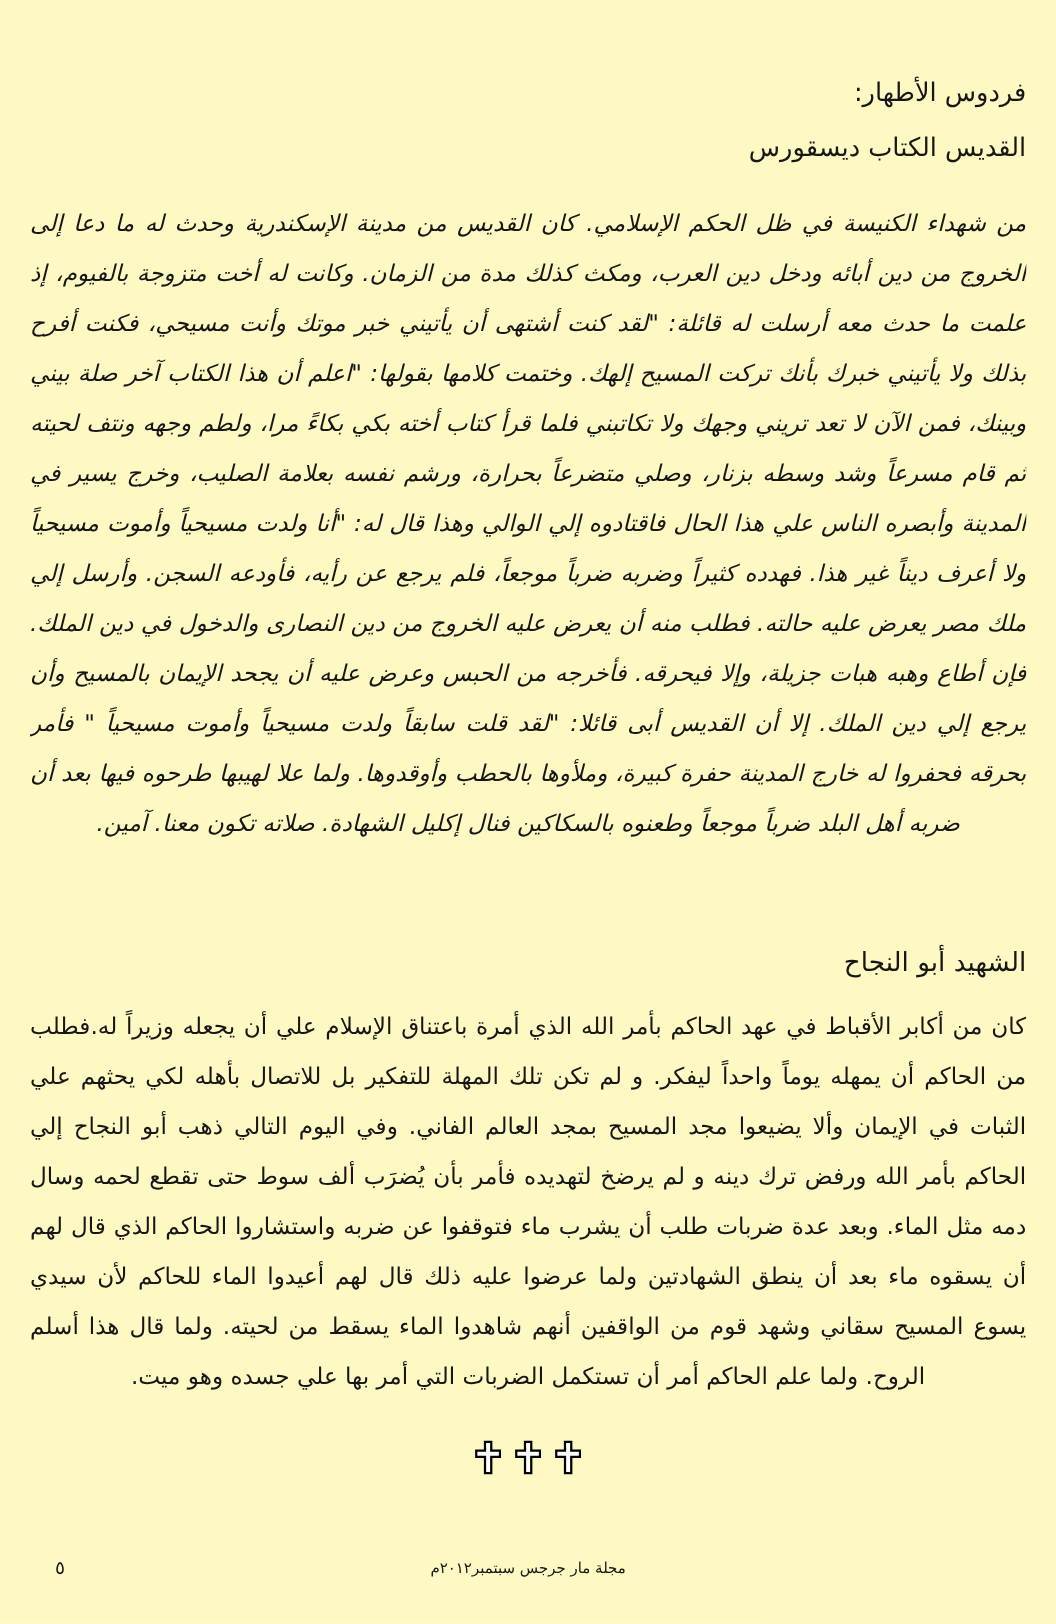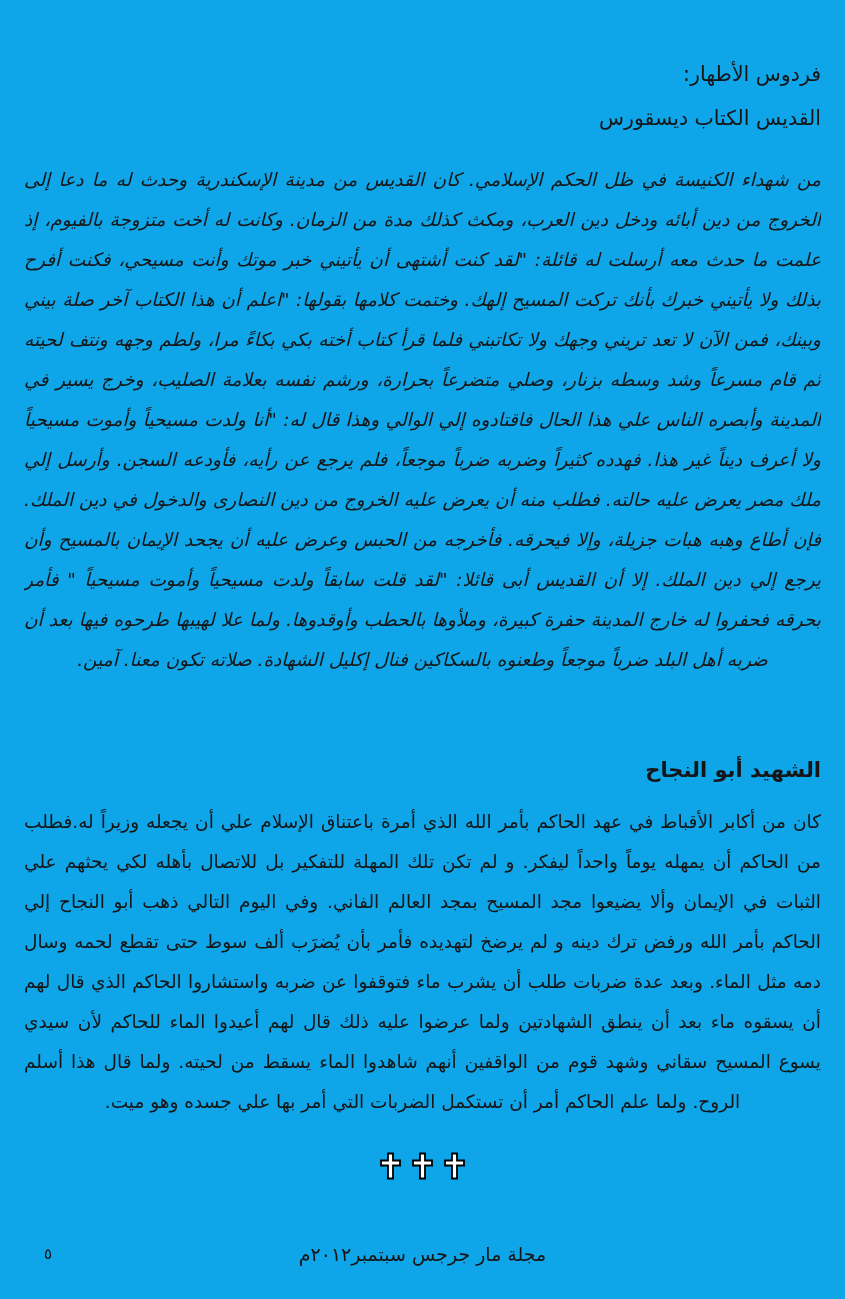--- a/index.html
+++ b/index.html
@@ -12,21 +12,21 @@
     height: 1299px;
     font-family: "DejaVu Sans", sans-serif;
     color: #161616;
     position: relative;
     overflow: hidden;
   }
   .page {
     position: relative;
     width: 845px;
     height: 1299px;
-    background: #0ea5e9;
+    background: #fef9c3;
   }
   .titles {
     position: absolute;
     top: 52px;
     right: 24px;
     left: 24px;
     direction: rtl;
     text-align: right;
   }
   .doc-title-line {
@@ -50,21 +50,21 @@
   .para-1 { top: 160px; height: 578px; font-style: italic; }
   .para-2 { top: 802px; height: 348px; }
   .section-heading {
     position: absolute;
     top: 750px;
     right: 24px;
     left: 24px;
     direction: rtl;
     text-align: right;
     font-size: 21px;
-    font-weight: bold;
+    font-weight: normal;
     line-height: 40px;
   }
   .crosses {
     position: absolute;
     top: 1152px;
     left: 0;
     width: 845px;
     text-align: center;
     line-height: 0;
   }
@@ -73,21 +73,21 @@
     margin: 0 3px;
     vertical-align: middle;
   }
   .footer-journal {
     position: absolute;
     top: 1242px;
     left: 0;
     width: 845px;
     direction: rtl;
     text-align: center;
-    font-size: 19px;
+    font-size: 12px;
     line-height: 24px;
   }
   .footer-page-number {
     position: absolute;
     top: 1242px;
     left: 44px;
     direction: rtl;
     font-size: 15px;
     line-height: 24px;
   }

